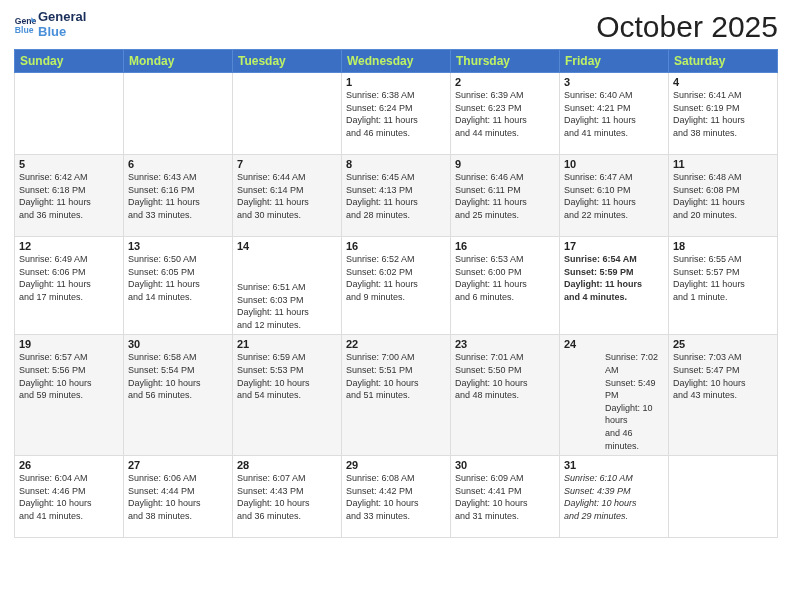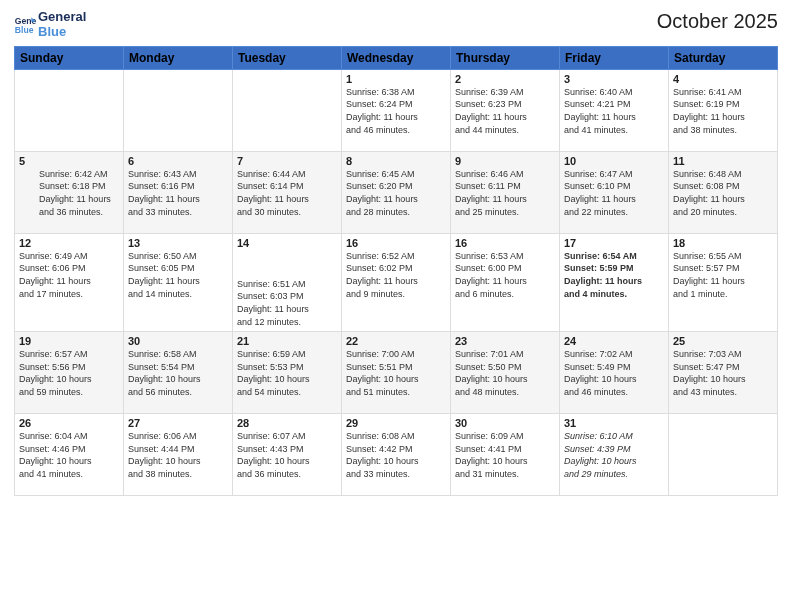--- a/index.html
+++ b/index.html
@@ -28,37 +28,37 @@
       gap: 2px;
     }
     .logo-icon {
       width: 22px;
       height: 22px;
     }
     .title-block {
       text-align: right;
     }
     .month-title {
-      font-size: 20px;
+      font-size: 30px;
       font-weight: 300;
       color: #222;
       line-height: 1.1;
     }
     .subtitle {
       font-size: 13px;
       color: #444;
     }
     .calendar {
       width: 100%;
       border-collapse: collapse;
       border: 1px solid #ccc;
     }
     .calendar th {
       background: #3a6fc4;
-      color: #000000;
+      color: #bef264;
       font-size: 12px;
       font-weight: bold;
       text-align: left;
       padding: 4px 5px;
       border: 1px solid #5588d4;
     }
     .calendar td {
       width: 109px;
       vertical-align: top;
       padding: 3px 4px;
@@ -150,21 +150,21 @@
             <span class="day-num">4</span>
             <div class="day-info" style="white-space: pre-line;">Sunrise: 6:41 AM
 Sunset: 6:19 PM
 Daylight: 11 hours
 and 38 minutes.</div>
           </td>
         </tr>
         <tr>
           <td>
             <span class="day-num">5</span>
-            <div class="day-info" style="white-space: pre-line; margin-left: 20px;">Sunrise: 6:42 AM
+            <div class="day-info" style="white-space: pre-line;">Sunrise: 6:42 AM
 Sunset: 6:18 PM
 Daylight: 11 hours
 and 36 minutes.</div>
           </td>
           <td>
             <span class="day-num">6</span>
             <div class="day-info" style="white-space: pre-line;">Sunrise: 6:43 AM
 Sunset: 6:16 PM
 Daylight: 11 hours
 and 33 minutes.</div>
@@ -172,21 +172,21 @@
           <td>
             <span class="day-num">7</span>
             <div class="day-info" style="white-space: pre-line;">Sunrise: 6:44 AM
 Sunset: 6:14 PM
 Daylight: 11 hours
 and 30 minutes.</div>
           </td>
           <td>
             <span class="day-num">8</span>
             <div class="day-info" style="white-space: pre-line;">Sunrise: 6:45 AM
-Sunset: 6:20 PM
+Sunset: 4:13 PM
 Daylight: 11 hours
 and 28 minutes.</div>
           </td>
           <td>
             <span class="day-num">9</span>
             <div class="day-info" style="white-space: pre-line;">Sunrise: 6:46 AM
 Sunset: 6:11 PM
 Daylight: 11 hours
 and 25 minutes.</div>
           </td>
@@ -287,21 +287,21 @@
           </td>
           <td>
             <span class="day-num">23</span>
             <div class="day-info" style="white-space: pre-line;">Sunrise: 7:01 AM
 Sunset: 5:50 PM
 Daylight: 10 hours
 and 48 minutes.</div>
           </td>
           <td>
             <span class="day-num">24</span>
-            <div class="day-info" style="white-space: pre-line;">Sunrise: 7:02 AM
+            <div class="day-info" style="white-space: pre-line; margin-left: 41px;">Sunrise: 7:02 AM
 Sunset: 5:49 PM
 Daylight: 10 hours
 and 46 minutes.</div>
           </td>
           <td>
             <span class="day-num">25</span>
             <div class="day-info" style="white-space: pre-line;">Sunrise: 7:03 AM
 Sunset: 5:47 PM
 Daylight: 10 hours
 and 43 minutes.</div>

